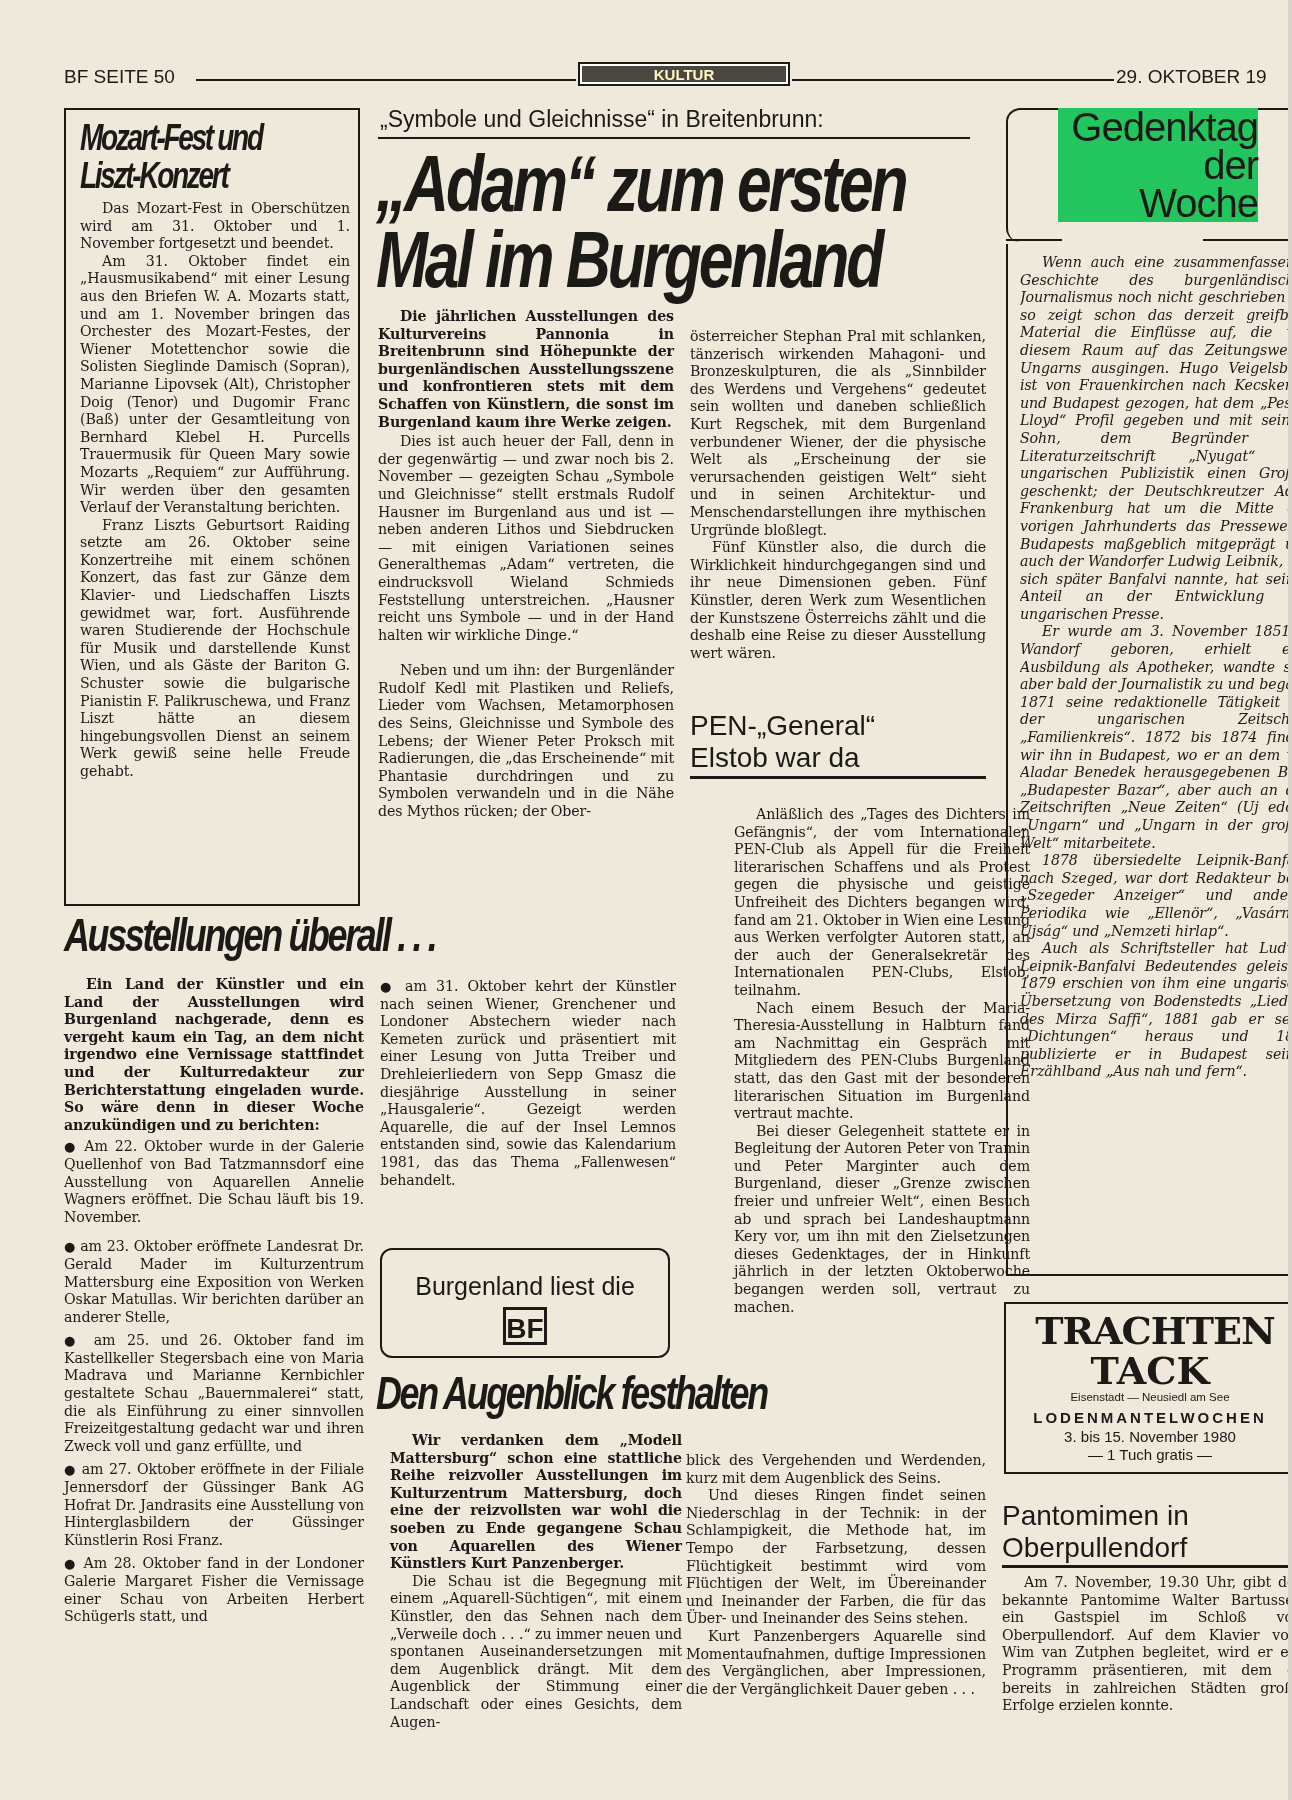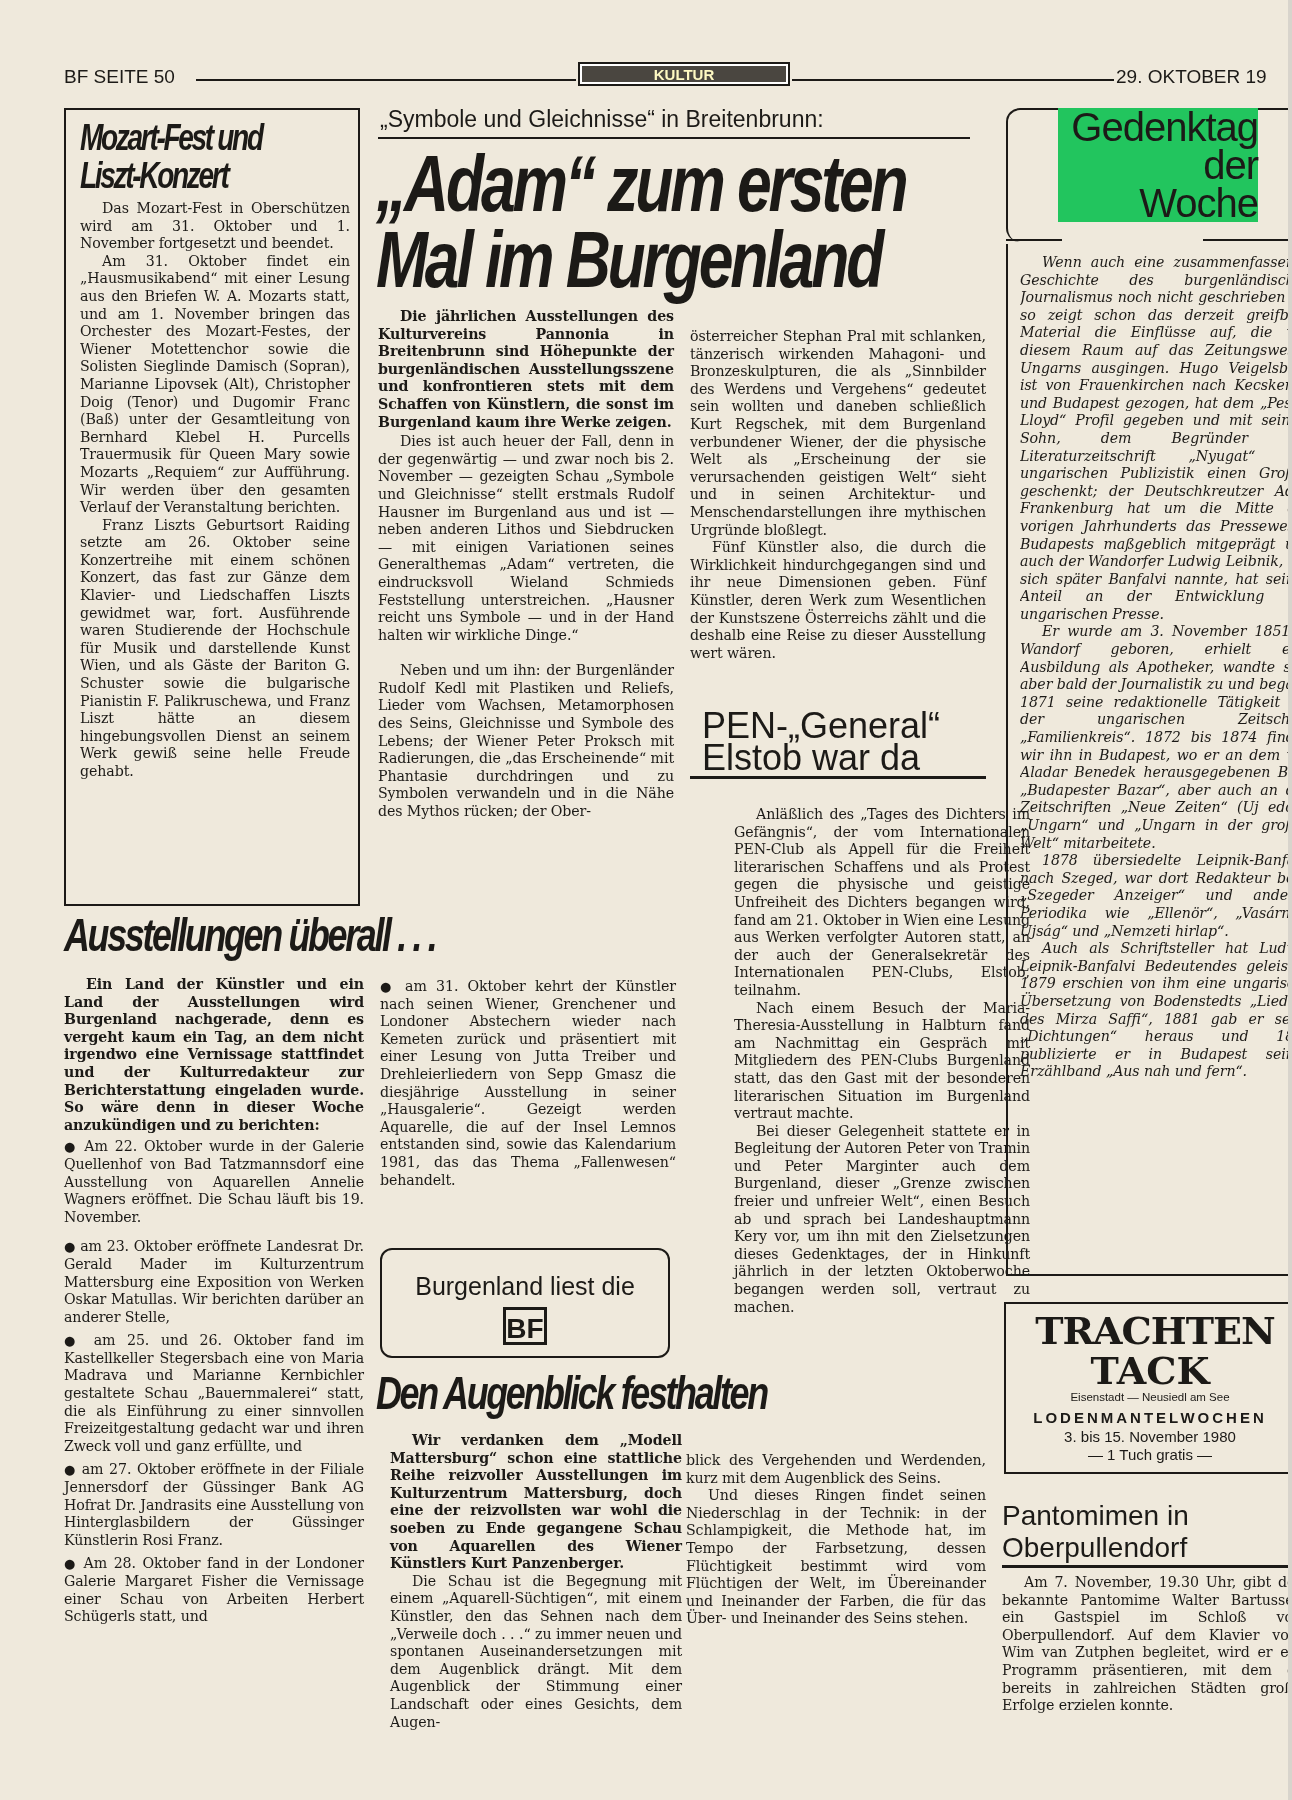--- a/index.html
+++ b/index.html
@@ -50,21 +50,21 @@
 <div class="abs body-text" style="left:378px;top:308px;width:296px;">
   <p class="bold">Die jährlichen Ausstellungen des Kulturvereins Pannonia in Breitenbrunn sind Höhepunkte der burgenländischen Ausstellungsszene und konfrontieren stets mit dem Schaffen von Künstlern, die sonst im Burgenland kaum ihre Werke zeigen.</p>
   <p style="margin-top:2px;">Dies ist auch heuer der Fall, denn in der gegenwärtig — und zwar noch bis 2. November — gezeigten Schau „Symbole und Gleichnisse“ stellt erstmals Rudolf Hausner im Burgenland aus und ist — neben anderen Lithos und Siebdrucken — mit einigen Variationen seines Generalthemas „Adam“ vertreten, die eindrucksvoll Wieland Schmieds Feststellung unterstreichen. „Hausner reicht uns Symbole — und in der Hand halten wir wirkliche Dinge.“</p>
   <p style="margin-top:18px;">Neben und um ihn: der Burgenländer Rudolf Kedl mit Plastiken und Reliefs, Lieder vom Wachsen, Metamorphosen des Seins, Gleichnisse und Symbole des Lebens; der Wiener Peter Proksch mit Radierungen, die „das Erscheinende“ mit Phantasie durchdringen und zu Symbolen verwandeln und in die Nähe des Mythos rücken; der Ober-</p>
 </div>
 <div class="abs body-text" style="left:690px;top:308px;width:296px;">
   <p class="noindent">österreicher Stephan Pral mit schlanken, tänzerisch wirkenden Mahagoni- und Bronzeskulpturen, die als „Sinnbilder des Werdens und Vergehens“ gedeutet sein wollten und daneben schließlich Kurt Regschek, mit dem Burgenland verbundener Wiener, der die physische Welt als „Erscheinung der sie verursachenden geistigen Welt“ sieht und in seinen Architektur- und Menschendarstellungen ihre mythischen Urgründe bloßlegt.</p>
   <p>Fünf Künstler also, die durch die Wirklichkeit hindurchgegangen sind und ihr neue Dimensionen geben. Fünf Künstler, deren Werk zum Wesentlichen der Kunstszene Österreichs zählt und die deshalb eine Reise zu dieser Ausstellung wert wären.</p>
 </div>
 
-<div class="abs sans" style="left:690px;top:710px;font-size:36px;line-height:32px;margin-left:12px;">
+<div class="abs sans" style="left:690px;top:710px;font-size:28px;line-height:32px;">
   <div>PEN-„General“</div>
   <div>Elstob war da</div>
 </div>
 <div class="rule" style="left:690px;top:776px;width:296px;height:3px;"></div>
 <div class="abs body-text" style="left:690px;top:806px;width:296px;margin-left:44px;">
   <p>Anläßlich des „Tages des Dichters im Gefängnis“, der vom Internationalen PEN-Club als Appell für die Freiheit literarischen Schaffens und als Protest gegen die physische und geistige Unfreiheit des Dichters begangen wird, fand am 21. Oktober in Wien eine Lesung aus Werken verfolgter Autoren statt, an der auch der Generalsekretär des Internationalen PEN-Clubs, Elstob, teilnahm.</p>
   <p>Nach einem Besuch der Maria-Theresia-Ausstellung in Halbturn fand am Nachmittag ein Gespräch mit Mitgliedern des PEN-Clubs Burgenland statt, das den Gast mit der besonderen literarischen Situation im Burgenland vertraut machte.</p>
   <p>Bei dieser Gelegenheit stattete er in Begleitung der Autoren Peter von Tramin und Peter Marginter auch dem Burgenland, dieser „Grenze zwischen freier und unfreier Welt“, einen Besuch ab und sprach bei Landeshauptmann Kery vor, um ihn mit den Zielsetzungen dieses Gedenktages, der in Hinkunft jährlich in der letzten Oktoberwoche begangen werden soll, vertraut zu machen.</p>
 </div>
 
@@ -107,20 +107,21 @@
 </div>
 
 <div class="abs headline" style="left:376px;top:1370px;font-size:46px;">Den Augenblick festhalten</div>
 <div class="abs body-text" style="left:390px;top:1432px;width:292px;">
   <p class="bold">Wir verdanken dem „Modell Mattersburg“ schon eine stattliche Reihe reizvoller Ausstellungen im Kulturzentrum Mattersburg, doch eine der reizvollsten war wohl die soeben zu Ende gegangene Schau von Aquarellen des Wiener Künstlers Kurt Panzenberger.</p>
   <p>Die Schau ist die Begegnung mit einem „Aquarell-Süchtigen“, mit einem Künstler, den das Sehnen nach dem „Verweile doch . . .“ zu immer neuen und spontanen Auseinandersetzungen mit dem Augenblick drängt. Mit dem Augenblick der Stimmung einer Landschaft oder eines Gesichts, dem Augen-</p>
 </div>
 <div class="abs body-text" style="left:686px;top:1432px;width:300px;">
   <p class="noindent">blick des Vergehenden und Werdenden, kurz mit dem Augenblick des Seins.</p>
   <p>Und dieses Ringen findet seinen Niederschlag in der Technik: in der Schlampigkeit, die Methode hat, im Tempo der Farbsetzung, dessen Flüchtigkeit bestimmt wird vom Flüchtigen der Welt, im Übereinander und Ineinander der Farben, die für das Über- und Ineinander des Seins stehen.</p>
+  <p>Kurt Panzenbergers Aquarelle sind Momentaufnahmen, duftige Impressionen des Vergänglichen, aber Impressionen, die der Vergänglichkeit Dauer geben . . .</p>
 </div>
 
 <div class="abs clip" style="left:1004px;top:1302px;width:290px;height:172px;border:2px solid #1c1a17;border-right:none;box-sizing:border-box;">
   <div class="serif" style="text-align:center;font-weight:900;font-size:38px;letter-spacing:-1px;line-height:42px;margin-top:6px;margin-left:10px;white-space:nowrap;">TRACHTEN</div>
   <div class="serif" style="text-align:center;font-weight:900;font-size:38px;line-height:38px;">TACK</div>
   <div class="sans" style="text-align:center;font-size:11.5px;margin-top:1px;">Eisenstadt — Neusiedl am See</div>
   <div class="sans" style="text-align:center;font-weight:bold;font-size:15px;letter-spacing:3px;margin-top:6px;white-space:nowrap;">LODENMANTELWOCHEN</div>
   <div class="sans" style="text-align:center;font-size:15px;margin-top:2px;">3. bis 15. November 1980</div>
   <div class="sans" style="text-align:center;font-size:15px;margin-top:1px;">— 1 Tuch gratis —</div>
 </div>

